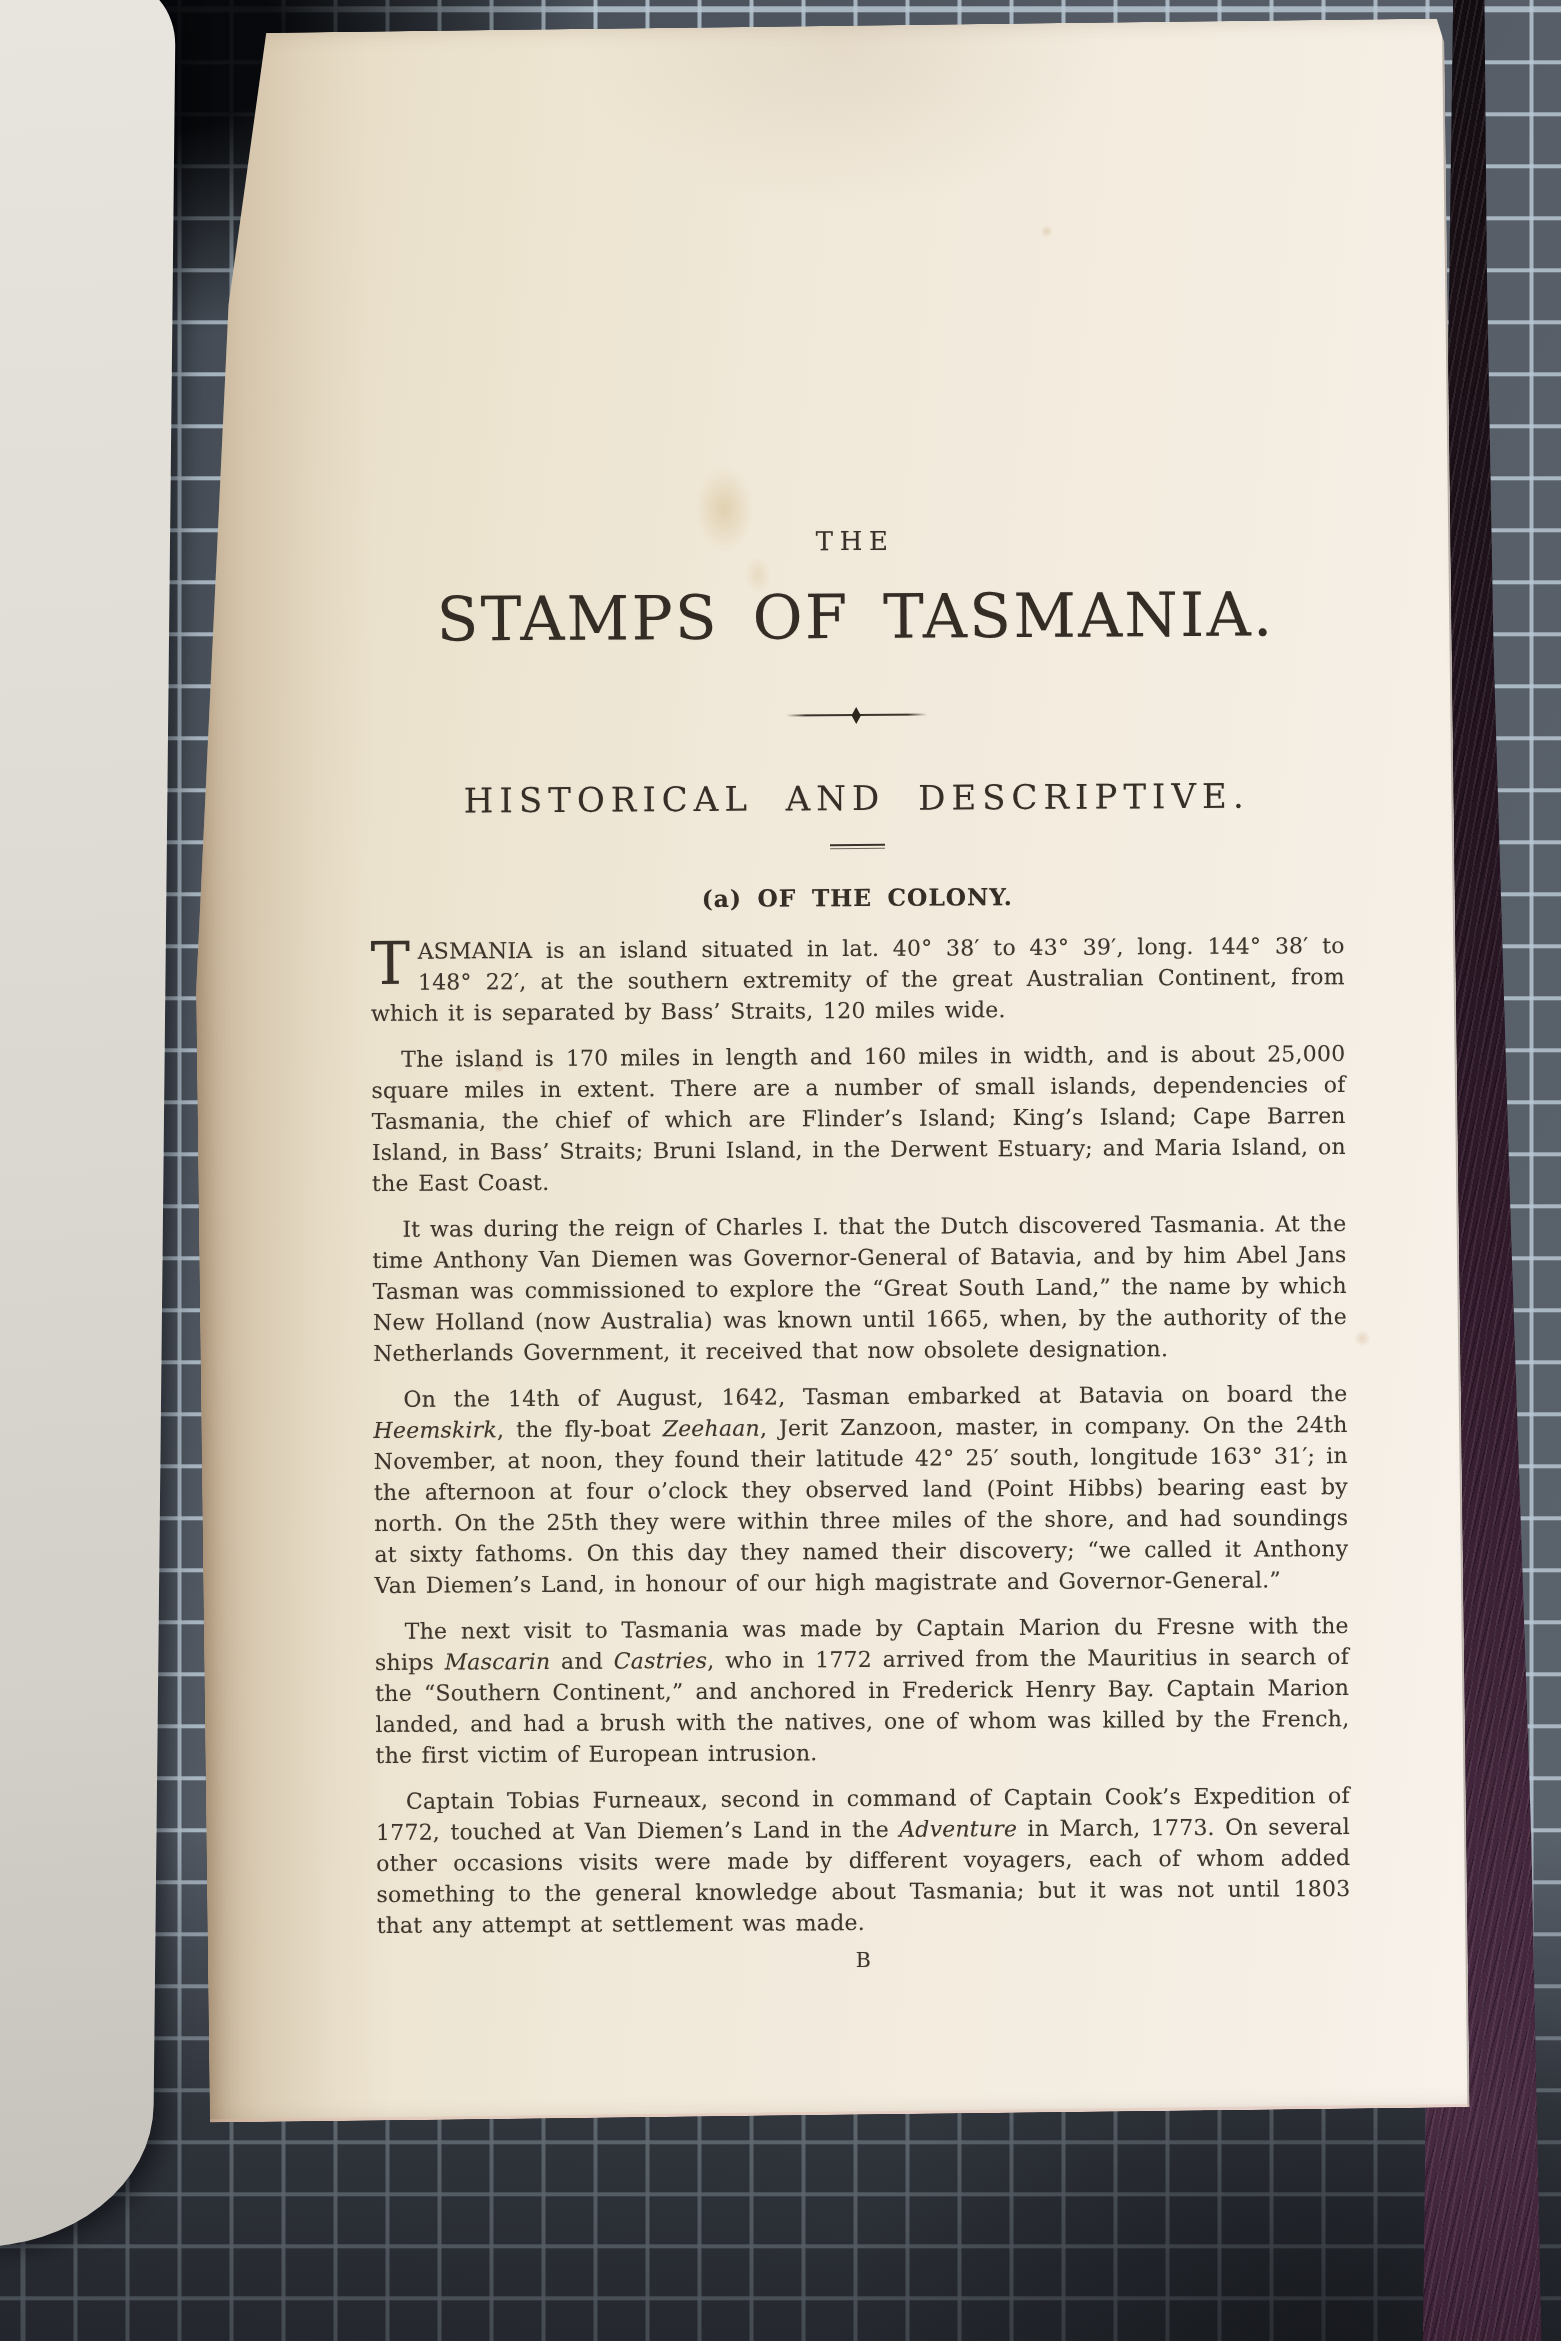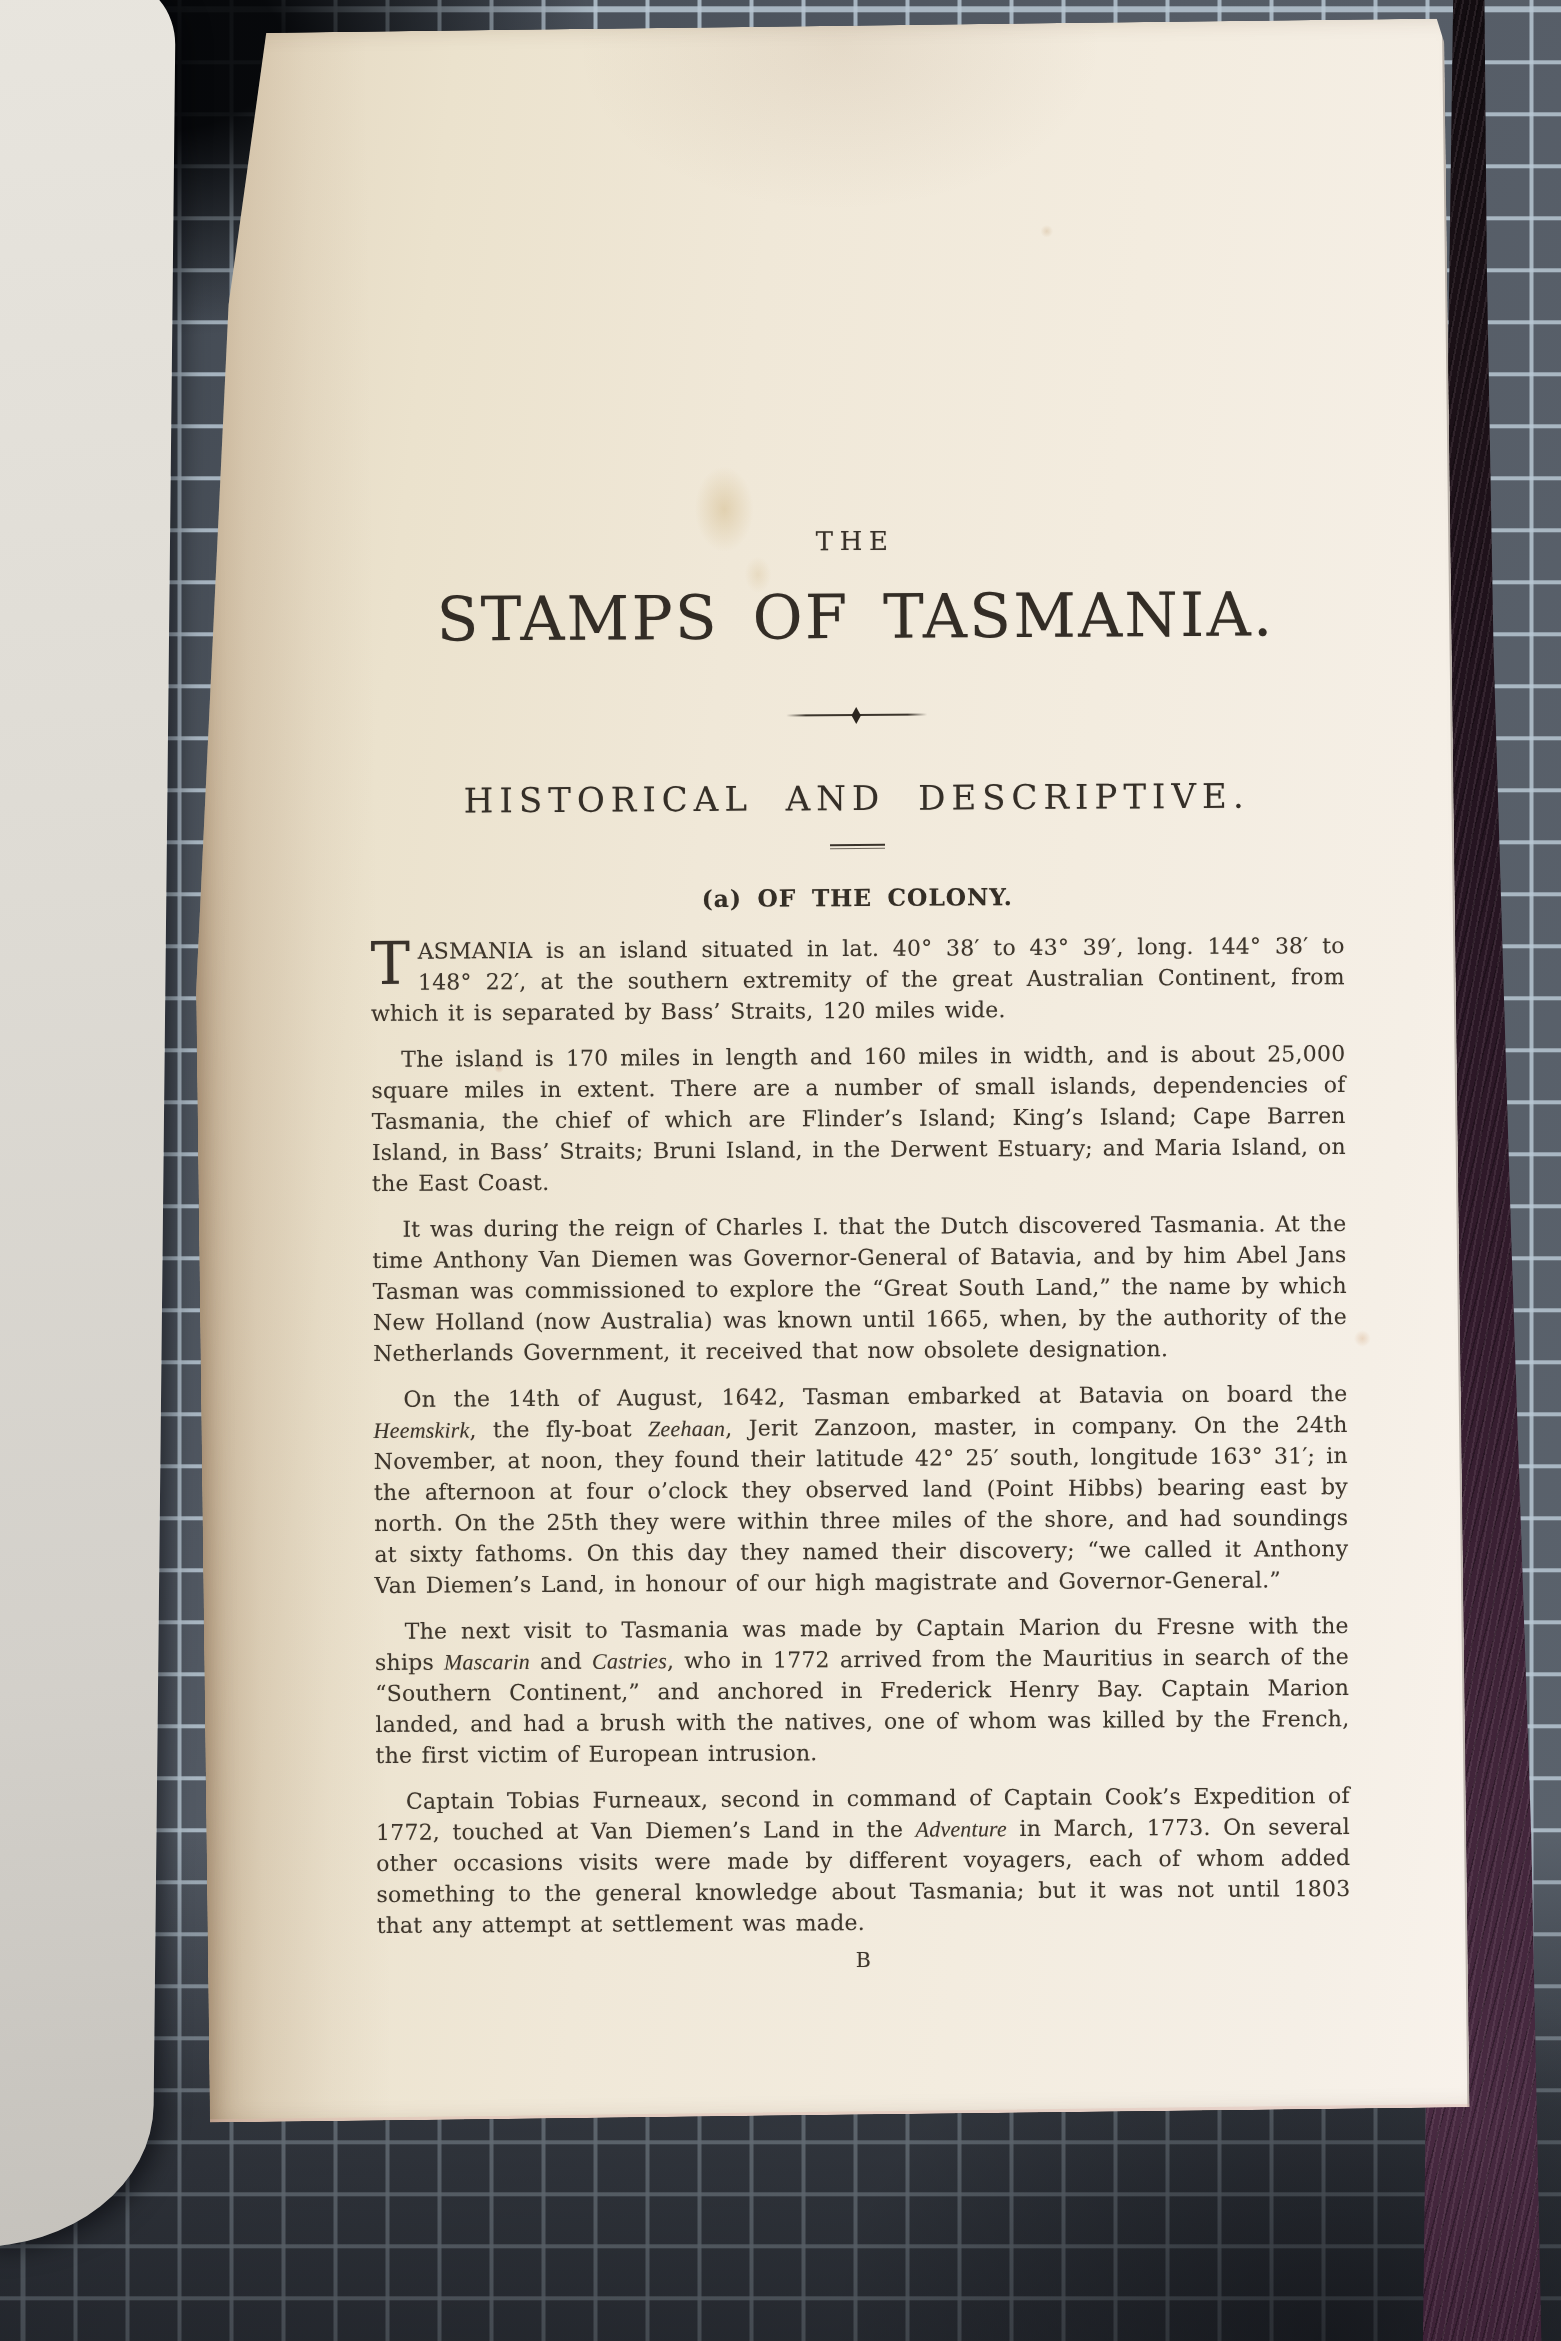--- a/index.html
+++ b/index.html
@@ -114,21 +114,21 @@
     letter-spacing:0.9px;word-spacing:6.6px;color:#342e26;
   }
   .body-text{margin-top:21.5px;}
   .para{
     margin:15px 0 0 0;
     font-size:22px;line-height:31px;
     text-align:justify;text-indent:30px;
     word-spacing:2.3px;letter-spacing:0.2px;
   }
   .para.first{text-indent:0;margin-top:0;}
-  .para .it{font-style:italic;font-family:Liberation Serif, serif;}
+  .para .it{font-style:italic;}
   .dropcap{
     float:left;font-size:59px;line-height:47px;
     padding:3.7px 7.5px 0 0;color:#38312a;text-indent:0;
   }
   .sig{
     margin-top:10.3px;text-align:center;
     font-size:20.6px;line-height:23.4px;color:#3e362c;letter-spacing:0.9px;
   }
 </style>
 </head>

